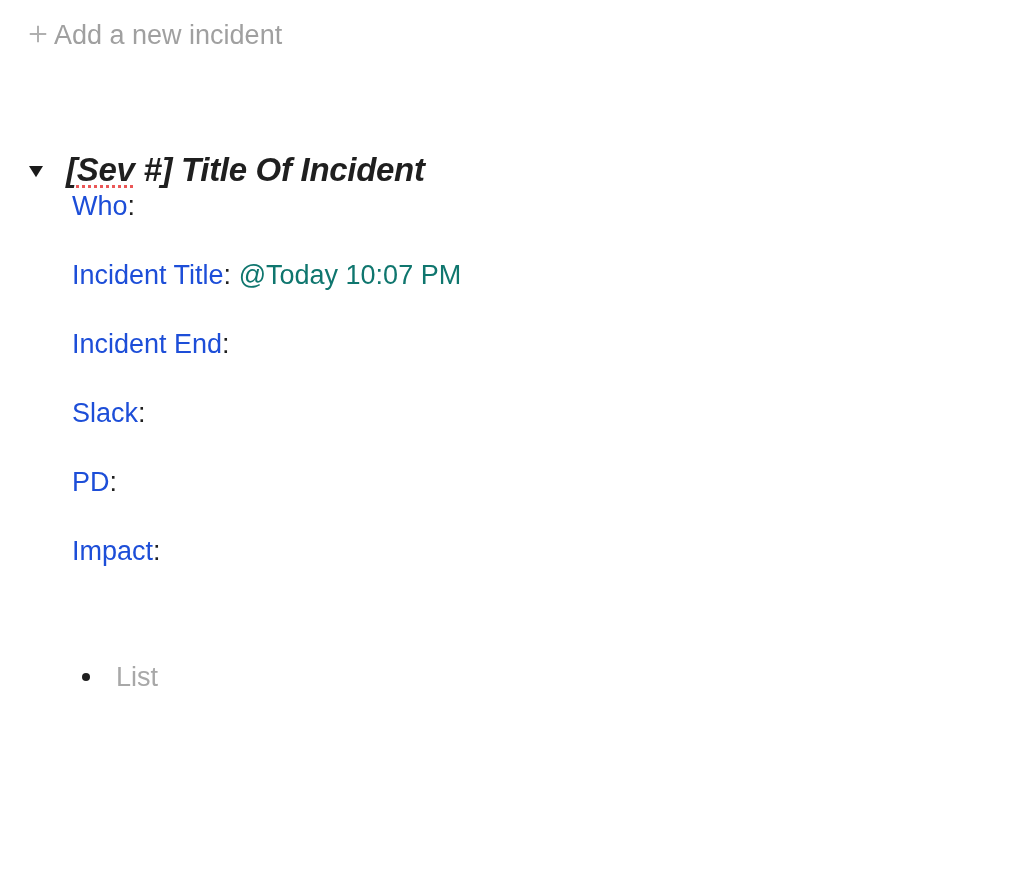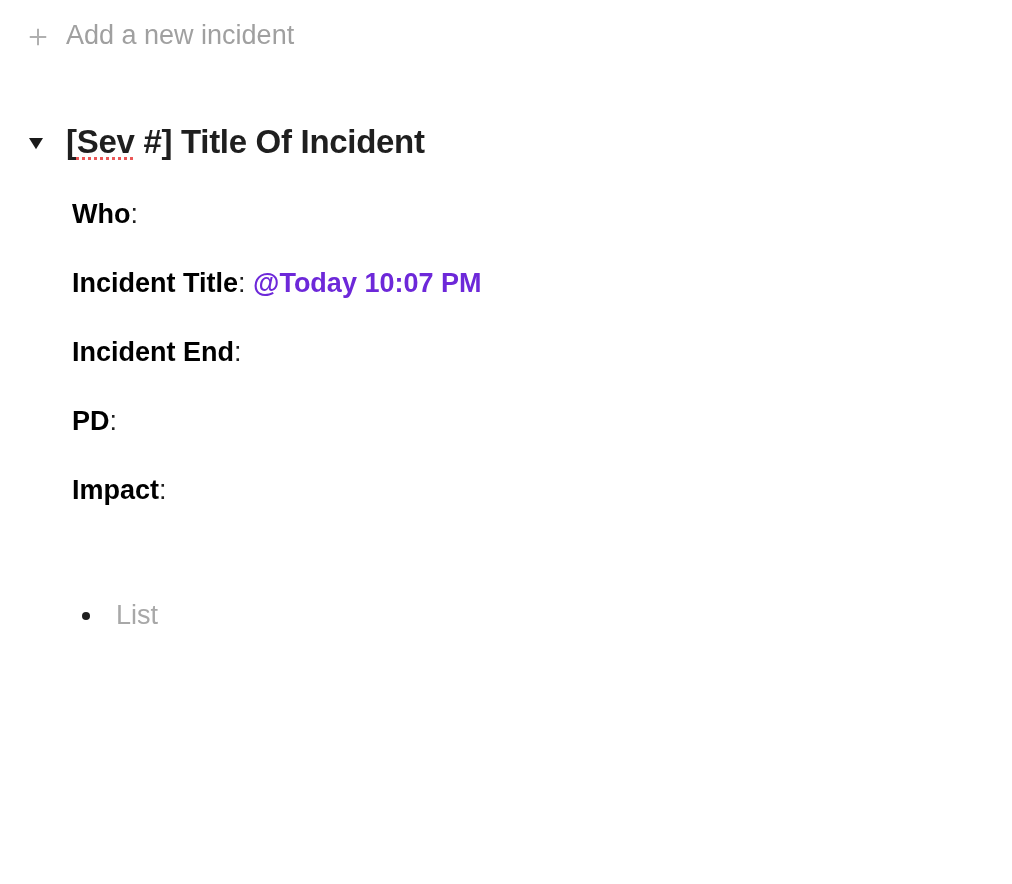--- a/index.html
+++ b/index.html
@@ -9,44 +9,44 @@
     }
     body {
       font-family: -apple-system, BlinkMacSystemFont, "Segoe UI", Helvetica, Arial, sans-serif;
       background: #ffffff;
       color: #37352f;
       padding: 20px 24px;
       width: 1012px;
     }
     .add-row {
       display: flex;
-      align-items: flex-end;
-      gap: 14px;
-      margin-bottom: 72px;
+      align-items: flex-start;
+      gap: 2px;
+      margin-bottom: 100px;
       color: #a0a0a0;
       cursor: pointer;
       font-size: 27px;
     }
     .plus-icon {
       display: inline-flex;
       align-items: center;
       justify-content: center;
       width: 28px;
       height: 28px;
       color: #b0b0b0;
     }
     .plus-icon svg {
       width: 22px;
       height: 22px;
     }
     .title-row {
       display: flex;
       align-items: center;
       gap: 18px;
-      margin-bottom: 36px;
+      font-style: italic;
     }
     .toggle-caret {
       display: inline-flex;
       align-items: center;
       justify-content: center;
       width: 24px;
       height: 24px;
       cursor: pointer;
       margin-top: 6px;
     }
@@ -70,31 +70,31 @@
     }
     .fields {
       padding-left: 48px;
     }
     .field-row {
       font-size: 27px;
       margin-bottom: 34px;
       line-height: 1.3;
     }
     .field-label {
-      font-weight: 700;
-      color: #000000;
+      font-weight: 400;
+      color: #1d4ed8;
       text-align: right;
     }
     .colon {
       color: #1f1f1f;
       font-weight: 400;
     }
     .mention {
-      color: #6d28d9;
-      font-weight: 700;
+      color: #0f766e;
+      font-weight: 400;
       text-align: right;
     }
     .trailing {
       color: #1f1f1f;
       font-weight: 400;
     }
     .notes-section {
       margin-top: 92px;
     }
     .notes-label-row {
@@ -153,20 +153,23 @@
   <div class="field-row">
     <span class="field-label">Incident Title</span><span class="colon">:</span>
     <span class="mention">@Today 10:07 PM</span>
   </div>
 
   <div class="field-row">
     <span class="field-label">Incident End</span><span class="colon">:</span>
   </div>
 
 
+  <div class="field-row">
+    <span class="field-label">Slack</span><span class="colon">:</span>
+  </div>
 
   <div class="field-row">
     <span class="field-label">PD</span><span class="colon">:</span>
   </div>
 
 
   <div class="field-row">
     <span class="field-label">Impact</span><span class="colon">:</span>
   </div>
 

